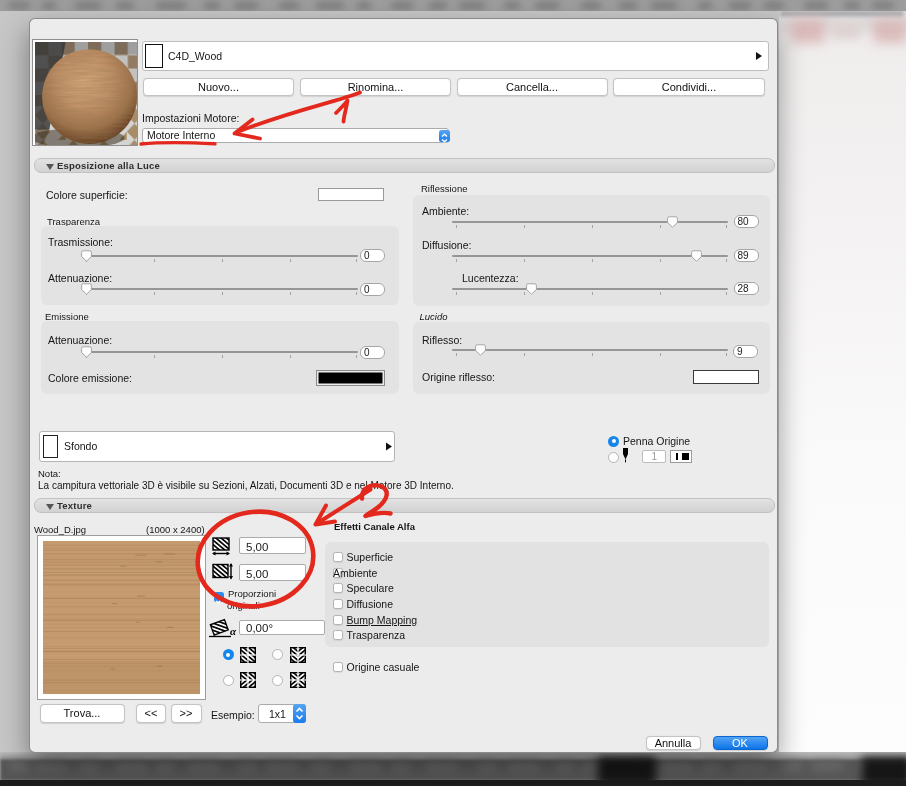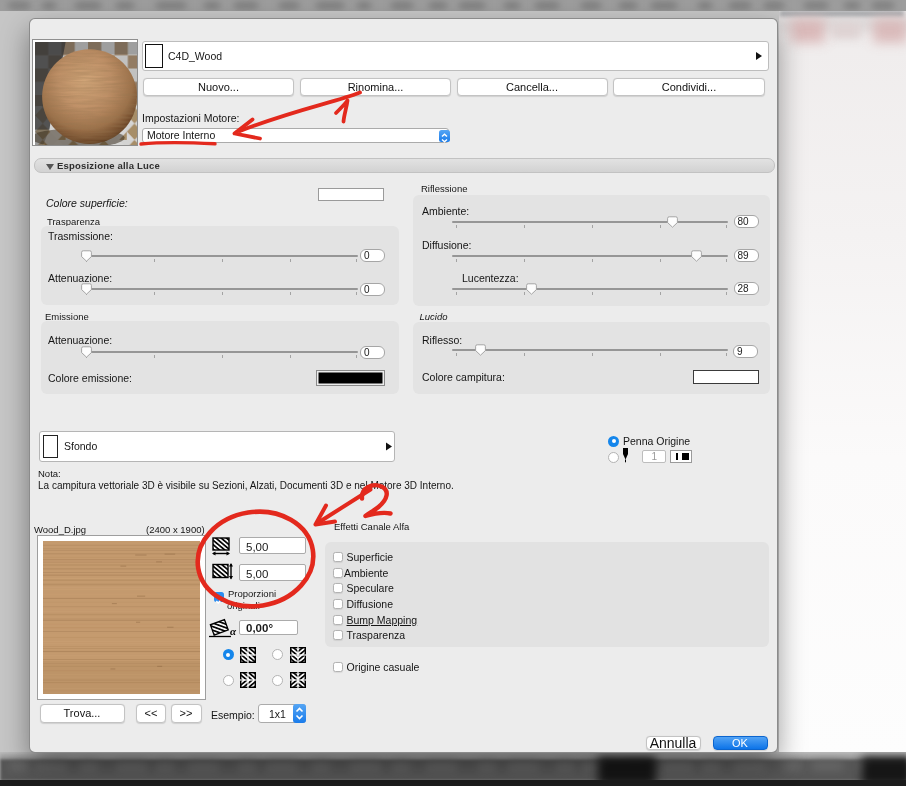--- a/index.html
+++ b/index.html
@@ -177,28 +177,28 @@
       <svg width="11" height="12">
           <polyline points="3,4.6 5.5,2.2 8,4.6" fill="none" stroke="#fff" stroke-width="1.4"></polyline>
           <polyline points="3,7.4 5.5,9.8 8,7.4" fill="none" stroke="#fff" stroke-width="1.4"></polyline>
         </svg>
     </div>
 
     <div class="secbar" style="top:139px;">
         <div class="tri"></div>
         <div class="txt">Esposizione alla Luce</div>
       </div>
-    <div class="lbl" style="left:16px;top:178px;font-style:italic;">Colore superficie:</div>
+    <div class="lbl" style="left:16px;top:170px;">Colore superficie:</div>
     <div class="abs" style="left:288px;top:169px;width:66px;height:13px;background:#fff;border:1px solid #9a9a9a;"></div>
     <div class="lbl small" style="left:17px;top:197px;">Trasparenza</div>
     <div class="panel" style="left:11px;top:207px;width:358px;height:79px;"></div>
     <div class="panel" style="left:382.5px;top:175.5px;width:357px;height:111px;"></div>
     <div class="lbl small" style="left:391px;top:164px;">Riflessione</div>
 
-    <div class="lbl" style="left:18px;top:211px;">Trasmissione:</div>
+    <div class="lbl" style="left:18px;top:217px;">Trasmissione:</div>
     <div class="track" style="left:52px;top:235.5px;width:276px;"></div>
     <div class="tick" style="left:56px;top:239.5px;"></div>
       <div class="tick" style="left:124px;top:239.5px;"></div>
       <div class="tick" style="left:192px;top:239.5px;"></div>
       <div class="tick" style="left:260px;top:239.5px;"></div>
       <div class="tick" style="left:326px;top:239.5px;"></div>
     <svg class="thumb" style="left:50.5px;top:230.5px;" viewBox="0 0 11 12">
         <path d="M2.2,0.8 h6.6 a1.6,1.6 0 0 1 1.6,1.6 v4.2 l-4.9,4.6 -4.9,-4.6 v-4.2 a1.6,1.6 0 0 1 1.6,-1.6 z" fill="#fdfdfd" stroke="#9d9d9d" stroke-width="0.9"></path>
       </svg>
     <div class="vbox" style="left:330px;top:230px;width:25px;height:13px;">0</div>
@@ -269,21 +269,21 @@
     <div class="track" style="left:422px;top:330px;width:276px;"></div>
     <div class="tick" style="left:426px;top:334px;"></div>
       <div class="tick" style="left:494px;top:334px;"></div>
       <div class="tick" style="left:562px;top:334px;"></div>
       <div class="tick" style="left:630px;top:334px;"></div>
       <div class="tick" style="left:696px;top:334px;"></div>
     <svg class="thumb" style="left:444.8px;top:325px;" viewBox="0 0 11 12">
         <path d="M2.2,0.8 h6.6 a1.6,1.6 0 0 1 1.6,1.6 v4.2 l-4.9,4.6 -4.9,-4.6 v-4.2 a1.6,1.6 0 0 1 1.6,-1.6 z" fill="#fdfdfd" stroke="#9d9d9d" stroke-width="0.9"></path>
       </svg>
     <div class="vbox" style="left:703px;top:325.5px;width:25px;height:13px;">9</div>
-    <div class="lbl" style="left:392px;top:351.5px;">Colore campitura:</div>
+    <div class="lbl" style="left:392px;top:351.5px;">Origine riflesso:</div>
     <div class="abs" style="left:662.5px;top:351px;width:66px;height:14px;background:#fff;border:1px solid #3a3a3a;"></div>
 
     <div class="abs" style="left:578px;top:416.5px;width:11px;height:11px;border-radius:50%;background:#1586eb;"></div>
     <div class="abs" style="left:581.5px;top:420px;width:4px;height:4px;border-radius:50%;background:#fff;"></div>
     <div class="lbl" style="left:593px;top:416px;font-size:10.5px;">Penna Origine</div>
     <div class="radio" style="left:577.5px;top:432.5px;width:11px;height:11px;"></div>
     <svg class="abs" style="left:590px;top:429px;" width="11" height="15" viewBox="0 0 11 15">
       <rect x="3" y="0" width="5" height="6" fill="#000"></rect>
         <polygon points="3,6 8,6 5.5,11.5" fill="#000"></polygon>
         <rect x="5" y="11.5" width="1" height="2.8" fill="#000"></rect>
@@ -297,22 +297,26 @@
 
     <div class="field" style="left:9px;top:412px;width:356px;height:31px;border-radius:3px;border-color:#b5b5b5;"></div>
     <div class="abs" style="left:13px;top:416px;width:15px;height:23px;background:#fff;border:1px solid #222;"></div>
     <div class="lbl" style="left:34px;top:421px;">Sfondo</div>
     <svg class="abs" style="left:355px;top:423px;" width="8" height="9">
         <polygon points="1,0.5 7,4.5 1,8.5" fill="#111"></polygon>
       </svg>
     <div class="lbl small" style="left:8px;top:449px;">Nota:</div>
     <div class="lbl small" style="left:8px;top:461px;font-size:10px;">La campitura vettoriale 3D è visibile su Sezioni, Alzati, Documenti 3D e nel Motore 3D Interno.</div>
 
+    <div class="secbar" style="top:479px;">
+        <div class="tri"></div>
+        <div class="txt">Texture</div>
+      </div>
     <div class="lbl small" style="left:4px;top:505px;">Wood_D.jpg</div>
-    <div class="lbl small" style="left:116px;top:505px;">(2400 x 1900)</div>
+    <div class="lbl small" style="left:116px;top:505px;">(1000 x 2400)</div>
     <div class="abs" style="left:7px;top:516px;width:169px;height:165px;background:#fff;border:1px solid #9e9e9e;padding:5px;">
       <svg width="157" height="153" viewBox="0 0 157 153">
         <defs>
           <filter id="plank" x="-5%" y="-5%" width="110%" height="110%">
             <feTurbulence type="fractalNoise" baseFrequency="0.012 0.55" numOctaves="3" seed="11" result="n"></feTurbulence>
             <feColorMatrix in="n" type="matrix" values="0 0 0 0 0.42 0 0 0 0 0.27 0 0 0 0 0.13 0 0 0 0.85 0"></feColorMatrix>
           </filter>
         </defs>
         <rect width="157" height="153" fill="#c49a6e"></rect>
           <rect y="120" width="157" height="33" fill="#a67c50" opacity="0.2"></rect>
@@ -371,21 +375,21 @@
         <rect x="121.6" y="12.6" width="10.5" height="1.1" fill="#6e4c2c" opacity="0.28"></rect>
         <rect x="92.2" y="13.5" width="11.3" height="1.1" fill="#6e4c2c" opacity="0.28"></rect>
         <rect x="113.1" y="20.3" width="5.9" height="1.1" fill="#6e4c2c" opacity="0.28"></rect>
         <rect x="77.4" y="24.6" width="5.8" height="1.1" fill="#6e4c2c" opacity="0.28"></rect>
         <rect x="67.5" y="127.4" width="4.8" height="1.1" fill="#6e4c2c" opacity="0.28"></rect>
         <rect x="114.1" y="124.8" width="5.0" height="1.1" fill="#6e4c2c" opacity="0.28"></rect>
         <rect x="93.0" y="80.7" width="4.1" height="1.1" fill="#6e4c2c" opacity="0.28"></rect>
 
       </svg>
     </div>
-    <div class="lbl small" style="left:304px;top:502px;">Effetti Canale Alfa</div>
+    <div class="lbl small" style="left:304px;top:502px;font-weight:bold;">Effetti Canale Alfa</div>
     <div class="panel" style="left:295px;top:523px;width:444px;height:105px;background:#e2e2e2;"></div>
 
     <svg class="abs" style="left:182px;top:518px;" width="20" height="19" viewBox="0 0 20 19">
       <defs>
           <pattern id="hat" width="3.4" height="3.4" patternUnits="userSpaceOnUse" patternTransform="rotate(40)">
         <rect width="3.4" height="3.4" fill="#fff"></rect>
             <rect y="0.9" width="3.4" height="1.7" fill="#000"></rect>
           </pattern>
         </defs>
       <rect x="1" y="1" width="16" height="12" fill="url(#hat)" stroke="#000" stroke-width="1.4"></rect>
@@ -412,21 +416,21 @@
     </div>
     <div class="lbl small" style="left:198px;top:568.5px;">Proporzioni</div>
     <div class="lbl small" style="left:197px;top:580.5px;">originali</div>
     <svg class="abs" style="left:179px;top:595px;" width="31" height="24" viewBox="0 0 31 24">
       <g transform="rotate(-20 10 14)">
           <rect x="3" y="8" width="15" height="11" fill="url(#hat)" stroke="#000" stroke-width="1.3"></rect>
         </g>
       <line x1="0" y1="22.5" x2="22" y2="22.5" stroke="#000" stroke-width="1.3"></line>
       <text x="21" y="21" font-family="Liberation Serif,serif" font-style="italic" font-weight="bold" font-size="11">α</text>
     </svg>
-    <div class="field" style="left:209px;top:600.5px;width:59px;height:15px;font-weight:bold;">
+    <div class="field" style="left:209px;top:600.5px;width:86px;height:15px;">
         <span style="position:absolute;left:6px;top:1.5px;font-size:11.5px;">0,00°</span>
       </div>
 
     <div class="abs" style="left:192.9px;top:630.4px;width:11px;height:11px;border-radius:50%;background:#1586eb;"></div>
     <div class="abs" style="left:196.4px;top:633.9px;width:4px;height:4px;border-radius:50%;background:#fff;"></div>
     <div class="radio" style="left:241.9px;top:630.4px;width:11px;height:11px;"></div>
     <div class="radio" style="left:192.9px;top:655.8px;width:11px;height:11px;"></div>
     <div class="radio" style="left:241.9px;top:655.8px;width:11px;height:11px;"></div>
     <svg class="abs" style="left:210px;top:627.5px;" width="16" height="16" viewBox="0 0 16 16">
       <rect x="0.7" y="0.7" width="14.6" height="14.6" fill="url(#hat)" stroke="#000" stroke-width="1.4"></rect>
@@ -469,21 +473,21 @@
           <rect x="0.7" y="0.7" width="7.3" height="7.3" fill="url(#hat)"></rect>
         </g>
       <rect x="0.7" y="0.7" width="14.6" height="14.6" fill="none" stroke="#000" stroke-width="1.4"></rect>
       <line x1="8" y1="0" x2="8" y2="16" stroke="#fff" stroke-width="1.2"></line>
         <line x1="0" y1="8" x2="16" y2="8" stroke="#fff" stroke-width="1.2"></line>
     </svg>
 
     <div class="cbox" style="left:302.5px;top:533px;"></div>
       <div class="lbl" style="left:316.5px;top:532px;">Superficie</div>
     <div class="cbox" style="left:302.5px;top:548.7px;"></div>
-      <div class="lbl" style="left:314px;top:547.7px;">Ambiente</div>
+      <div class="lbl" style="left:303px;top:547.7px;">Ambiente</div>
     <div class="cbox" style="left:302.5px;top:564.4px;"></div>
       <div class="lbl" style="left:316.5px;top:563.4px;">Speculare</div>
     <div class="cbox" style="left:302.5px;top:580px;"></div>
       <div class="lbl" style="left:316.5px;top:579px;">Diffusione</div>
     <div class="cbox" style="left:302.5px;top:595.7px;"></div>
       <div class="lbl" style="left:316.5px;top:594.7px;text-decoration:underline;">Bump Mapping</div>
     <div class="cbox" style="left:302.5px;top:611.4px;"></div>
       <div class="lbl" style="left:316.5px;top:610.4px;">Trasparenza</div>
     <div class="cbox" style="left:302.5px;top:643px;"></div>
       <div class="lbl" style="left:316.5px;top:642px;">Origine casuale</div>
@@ -494,21 +498,21 @@
     <div class="lbl" style="left:181px;top:690px;">Esempio:</div>
     <div class="field" style="left:228px;top:685px;width:48px;height:19px;border-radius:3px;"></div>
     <div class="lbl" style="left:239px;top:689px;">1x1</div>
     <div class="stepper" style="left:263px;top:685px;width:13px;height:19px;">
       <svg width="13" height="19">
           <polyline points="3.5,7.5 6.5,4.5 9.5,7.5" fill="none" stroke="#fff" stroke-width="1.6"></polyline>
           <polyline points="3.5,11.5 6.5,14.5 9.5,11.5" fill="none" stroke="#fff" stroke-width="1.6"></polyline>
         </svg>
     </div>
 
-    <div class="btn" style="left:615.5px;top:716.5px;width:55px;height:14px;line-height:12px;font-size:14px;">Annulla</div>
+    <div class="btn" style="left:615.5px;top:716.5px;width:55px;height:14px;line-height:12px;font-size:11px;">Annulla</div>
     <div class="btn" style="left:682.5px;top:716.5px;width:55px;height:14px;line-height:12px;font-size:11px;color:#fff;
       background:linear-gradient(#52a3f5,#0d74e8);border-color:#0b65cf;">OK</div>
   </div>
 
   <svg id="anno" width="906" height="786" style="position:absolute;left:0;top:0;pointer-events:none;">
     <g fill="none" stroke="#e3291d" stroke-linecap="round" stroke-linejoin="round">
 
       <path d="M141,144 C160,142.2 192,142.6 215,143.8" stroke-width="3.4"></path>
 
       <path d="M360,92.5 C336,102 294,110 240,131" stroke-width="3.8"></path>

